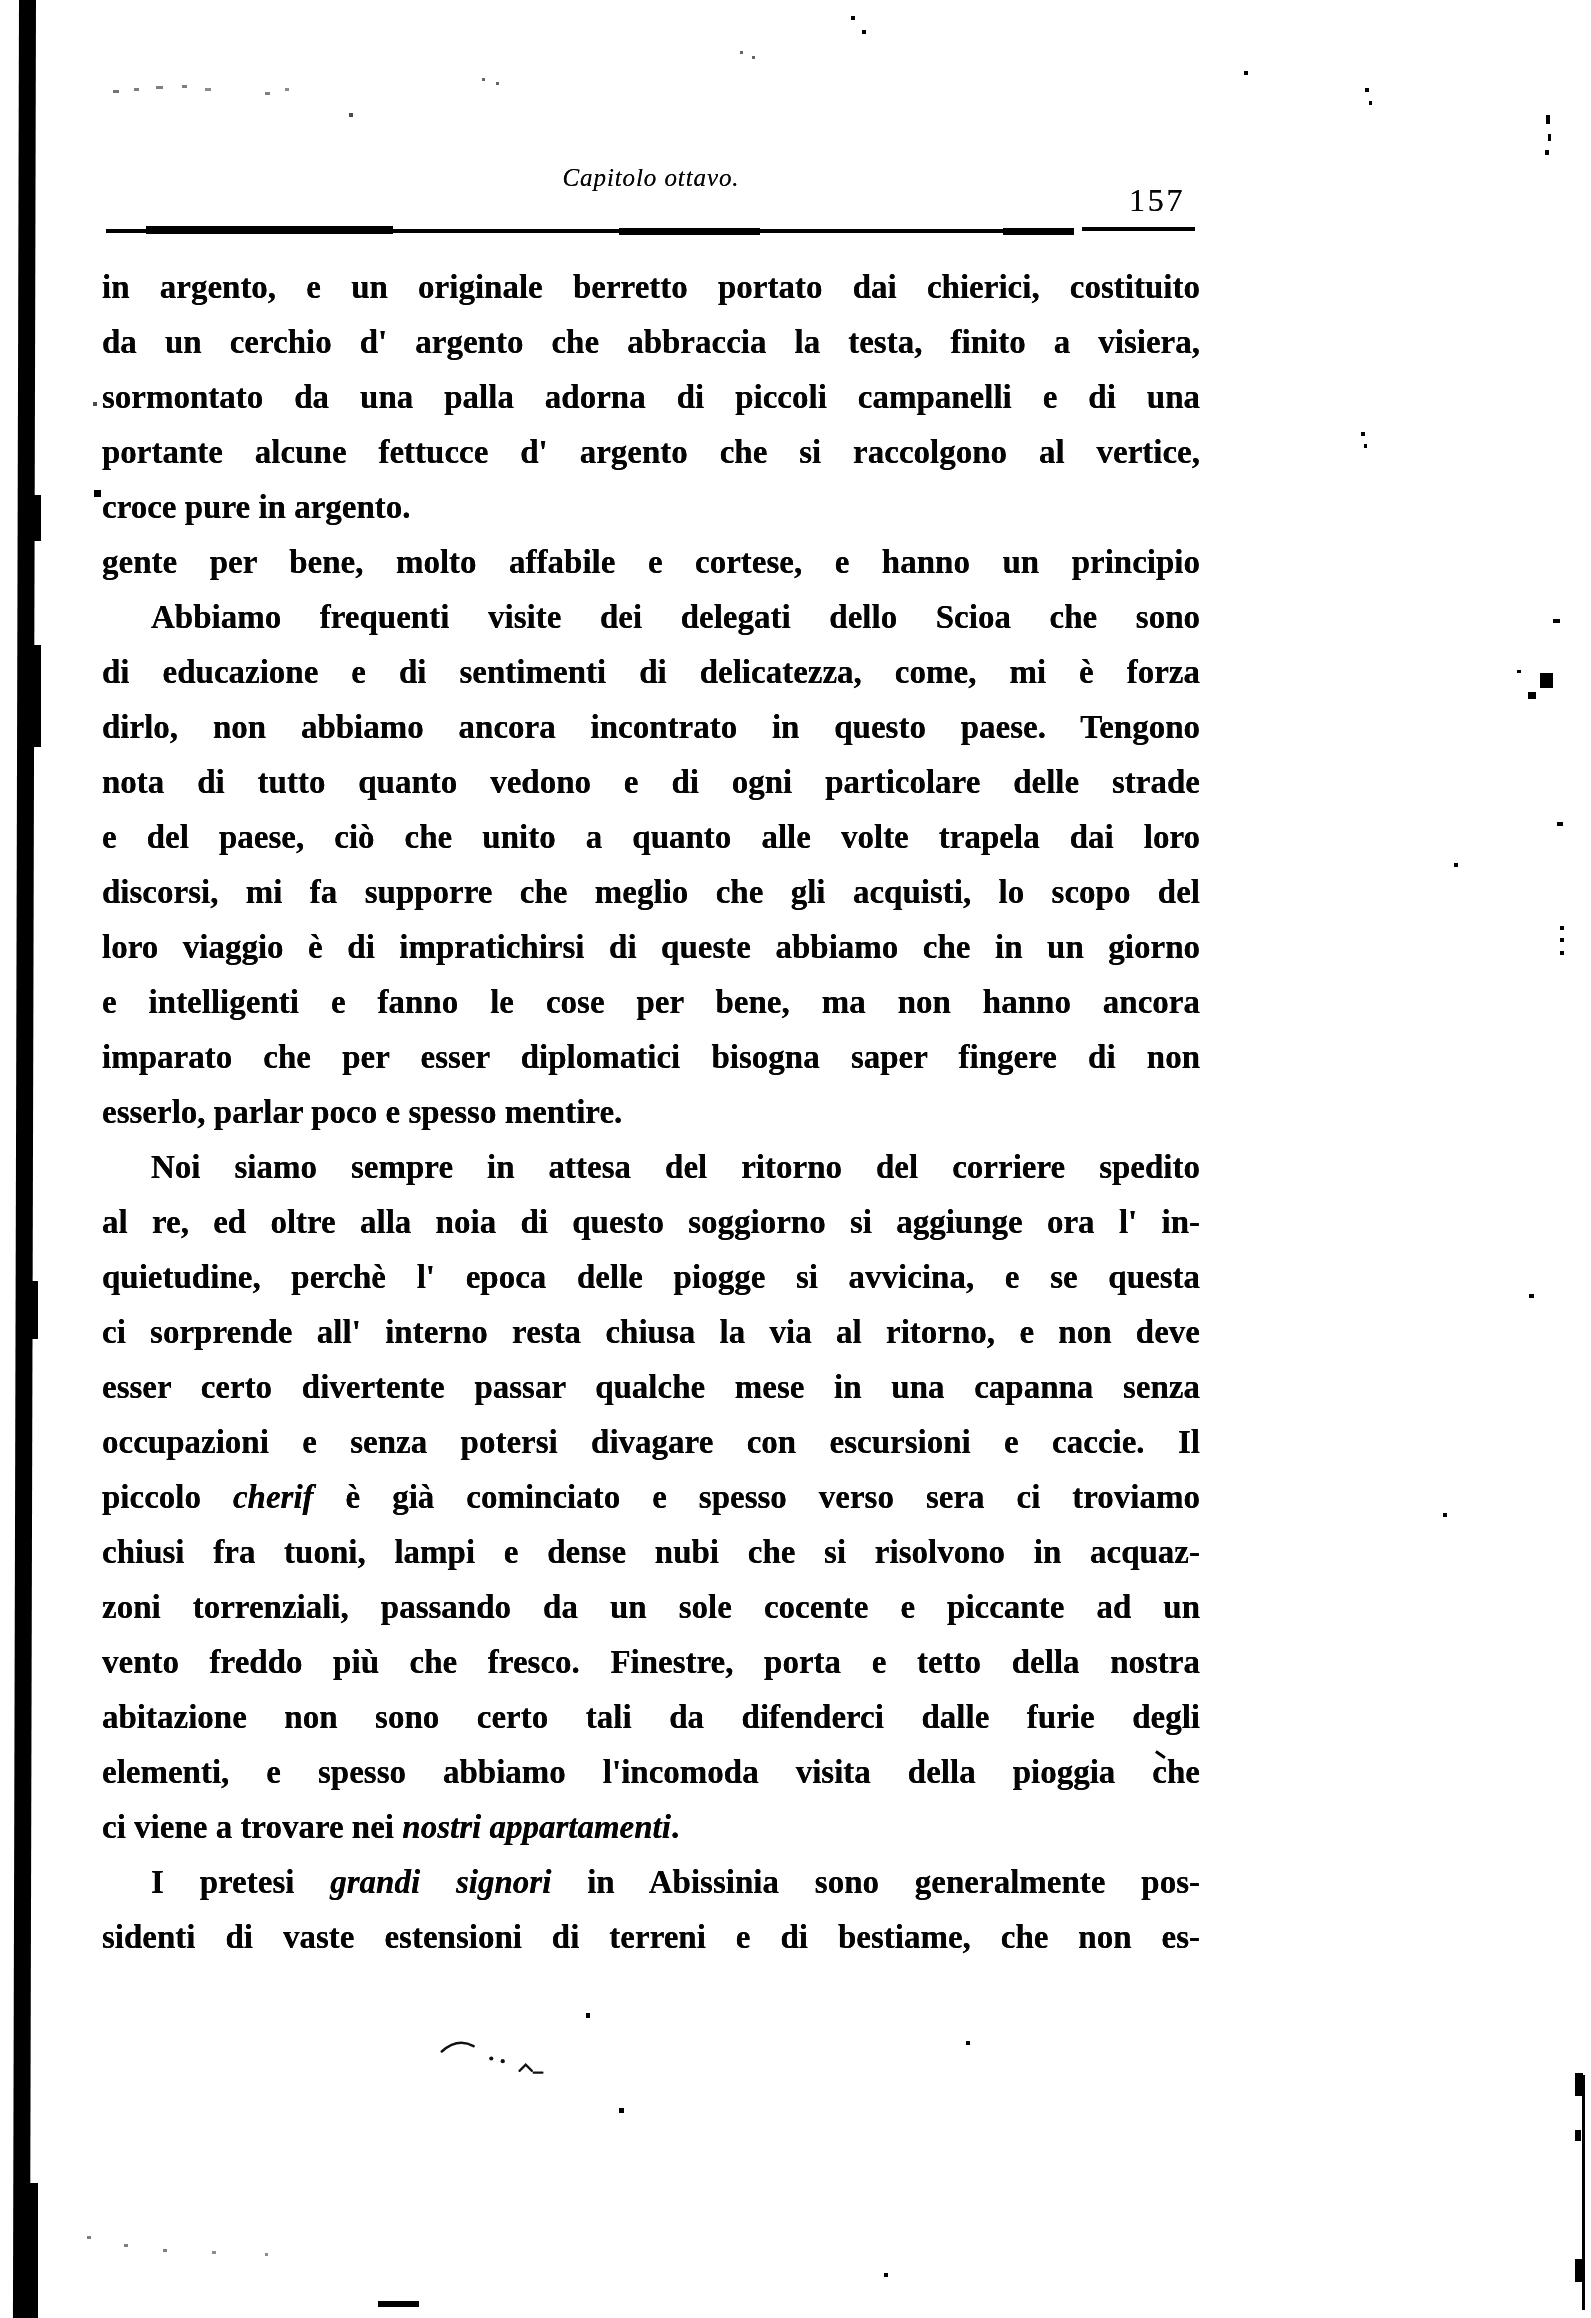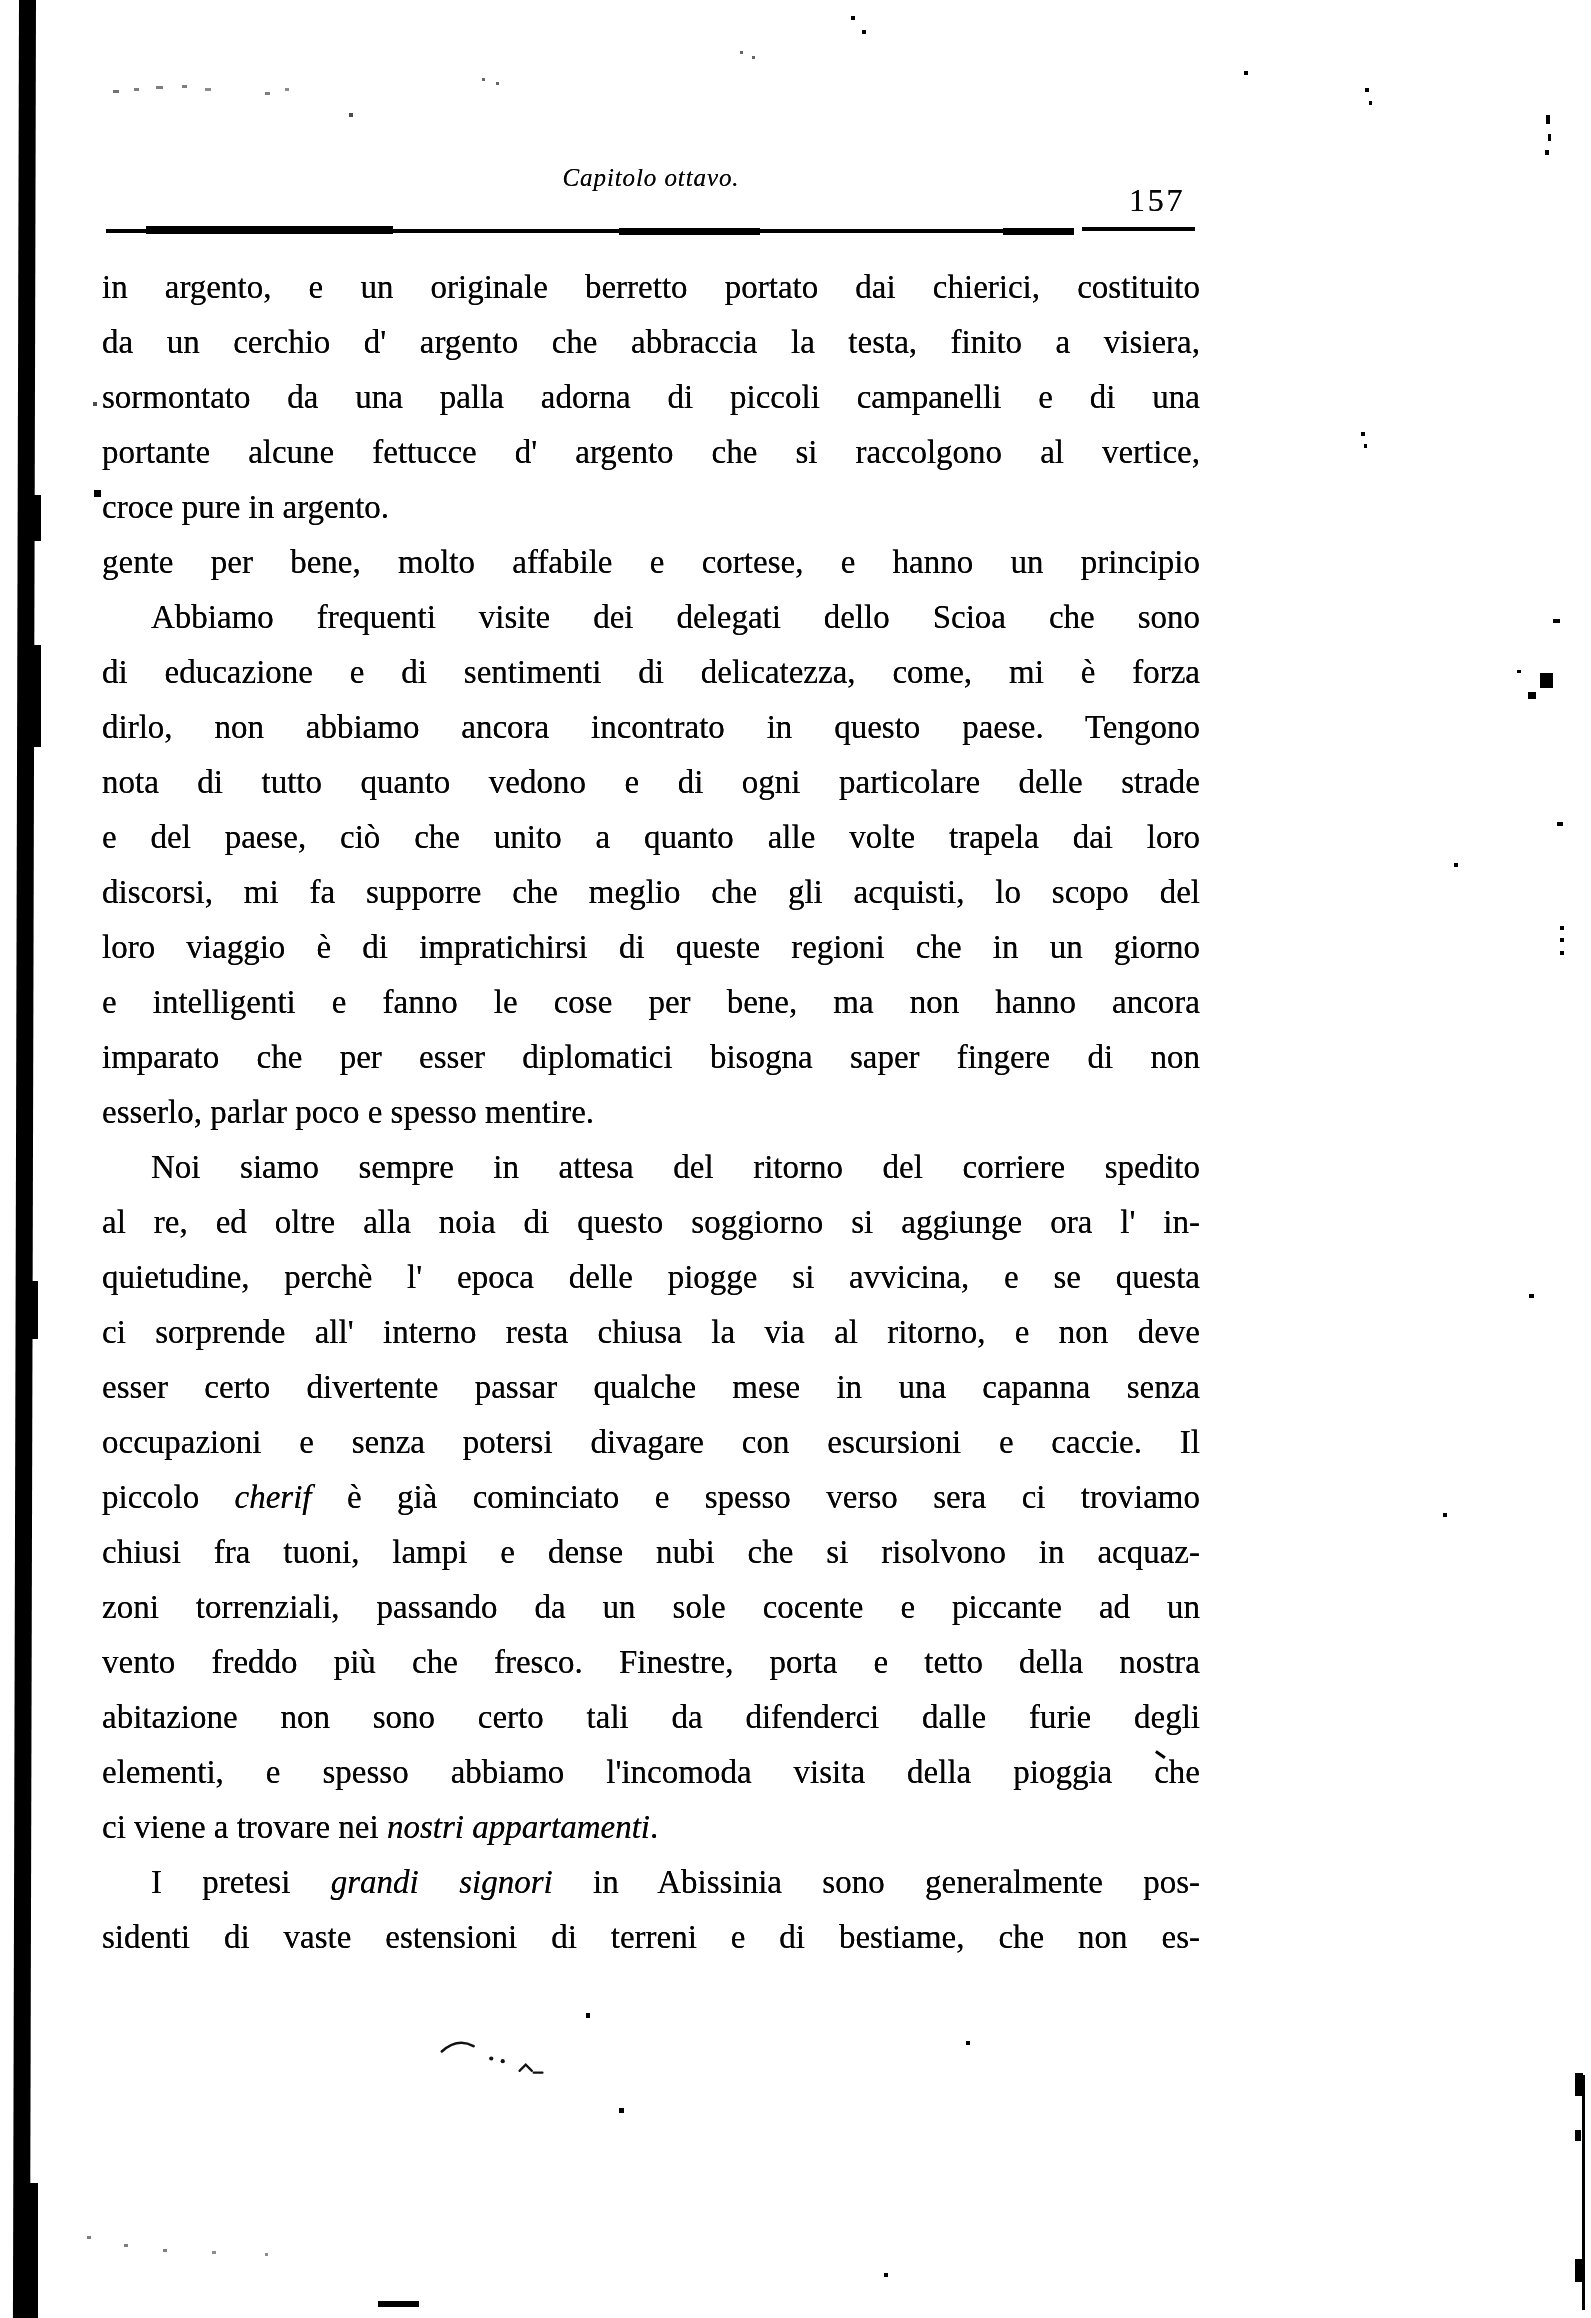--- a/index.html
+++ b/index.html
@@ -15,20 +15,21 @@
   
   .header-row{position:absolute;left:102px;top:164px;width:1098px;text-align:center;}
   .chapter-title{font-style:italic;font-size:25px;letter-spacing:0.9px;color:#060606;text-shadow:0 0 0.5px rgba(0,0,0,.85);}
   .page-number{position:absolute;left:1129px;top:182px;font-size:32px;letter-spacing:2.7px;color:#060606;text-shadow:0 0 0.5px rgba(0,0,0,.85);}
   .rule-seg{position:absolute;background:#000;}
   
   .text-block{
     position:absolute;left:102px;top:260px;width:1098px;
     font-size:33px;line-height:55px;color:#040404;
     text-shadow:0 0 0.5px rgba(0,0,0,.9);
+    font-weight:bold;
   }
   .line{text-align:justify;text-align-last:justify;white-space:nowrap;}
   .line.noj{text-align:left;text-align-last:left;}
   .line.ind{text-indent:49px;}
   .line i{font-style:italic;text-align:center;}
   
   .speck{position:absolute;background:#000;}
   .squiggle{position:absolute;left:438px;top:2032px;}
   .right-line{position:absolute;background:#000;}
 </style>
@@ -60,21 +61,21 @@
       <div class="line">sormontato da una palla adorna di piccoli campanelli e di una</div>
       <div class="line">portante alcune fettucce d' argento che si raccolgono al vertice,</div>
       <div class="line noj">croce pure in argento.</div>
       <div class="line">gente per bene, molto affabile e cortese, e hanno un principio</div>
       <div class="line ind">Abbiamo frequenti visite dei delegati dello Scioa che sono</div>
       <div class="line">di educazione e di sentimenti di delicatezza, come, mi è forza</div>
       <div class="line">dirlo, non abbiamo ancora incontrato in questo paese. Tengono</div>
       <div class="line">nota di tutto quanto vedono e di ogni particolare delle strade</div>
       <div class="line">e del paese, ciò che unito a quanto alle volte trapela dai loro</div>
       <div class="line">discorsi, mi fa supporre che meglio che gli acquisti, lo scopo del</div>
-      <div class="line">loro viaggio è di impratichirsi di queste regioni che in un giorno</div>
+      <div class="line">loro viaggio è di impratichirsi di queste abbiamo che in un giorno</div>
       <div class="line">e intelligenti e fanno le cose per bene, ma non hanno ancora</div>
       <div class="line">imparato che per esser diplomatici bisogna saper fingere di non</div>
       <div class="line noj">esserlo, parlar poco e spesso mentire.</div>
       <div class="line ind">Noi siamo sempre in attesa del ritorno del corriere spedito</div>
       <div class="line">al re, ed oltre alla noia di questo soggiorno si aggiunge ora l' in-</div>
       <div class="line">quietudine, perchè l' epoca delle piogge si avvicina, e se questa</div>
       <div class="line">ci sorprende all' interno resta chiusa la via al ritorno, e non deve</div>
       <div class="line">esser certo divertente passar qualche mese in una capanna senza</div>
       <div class="line">occupazioni e senza potersi divagare con escursioni e caccie. Il</div>
       <div class="line">piccolo <i>cherif</i> è già cominciato e spesso verso sera ci troviamo</div>

